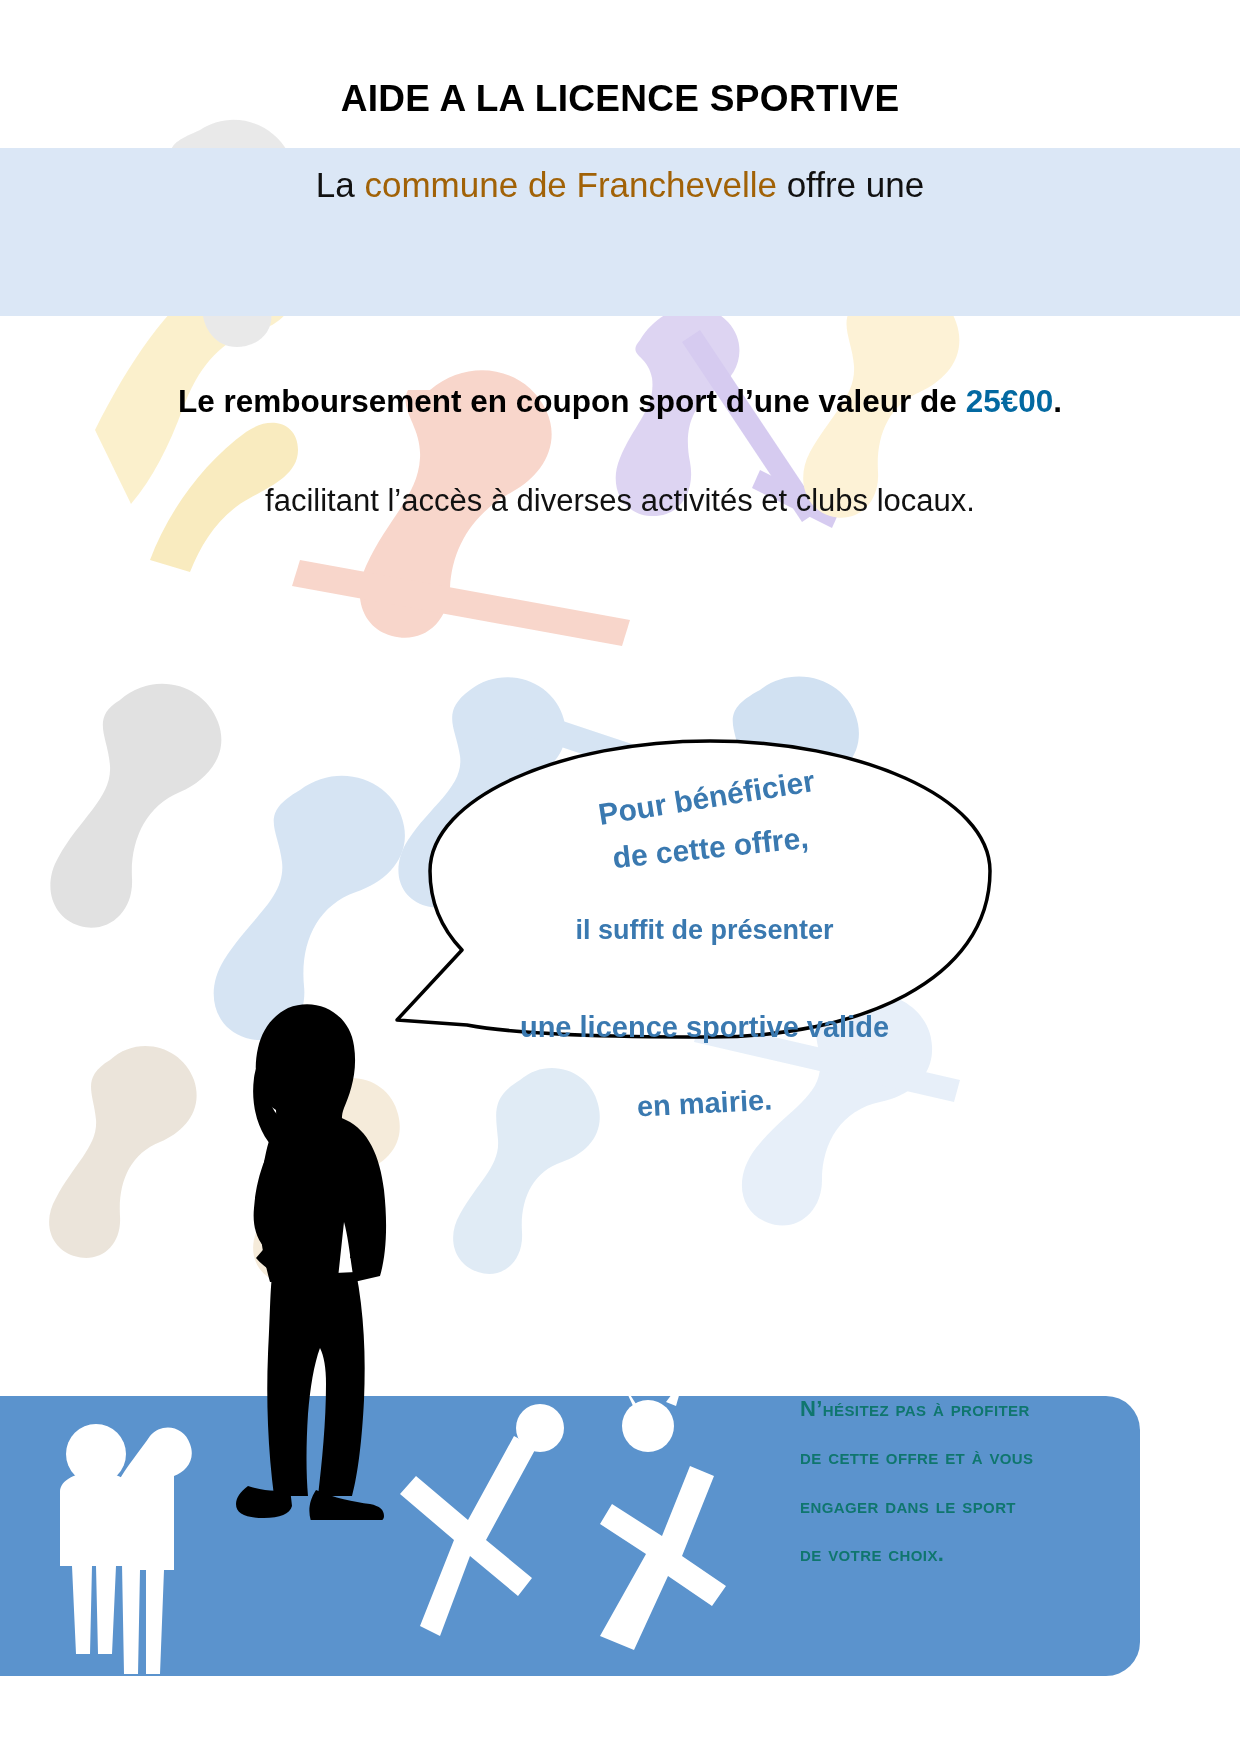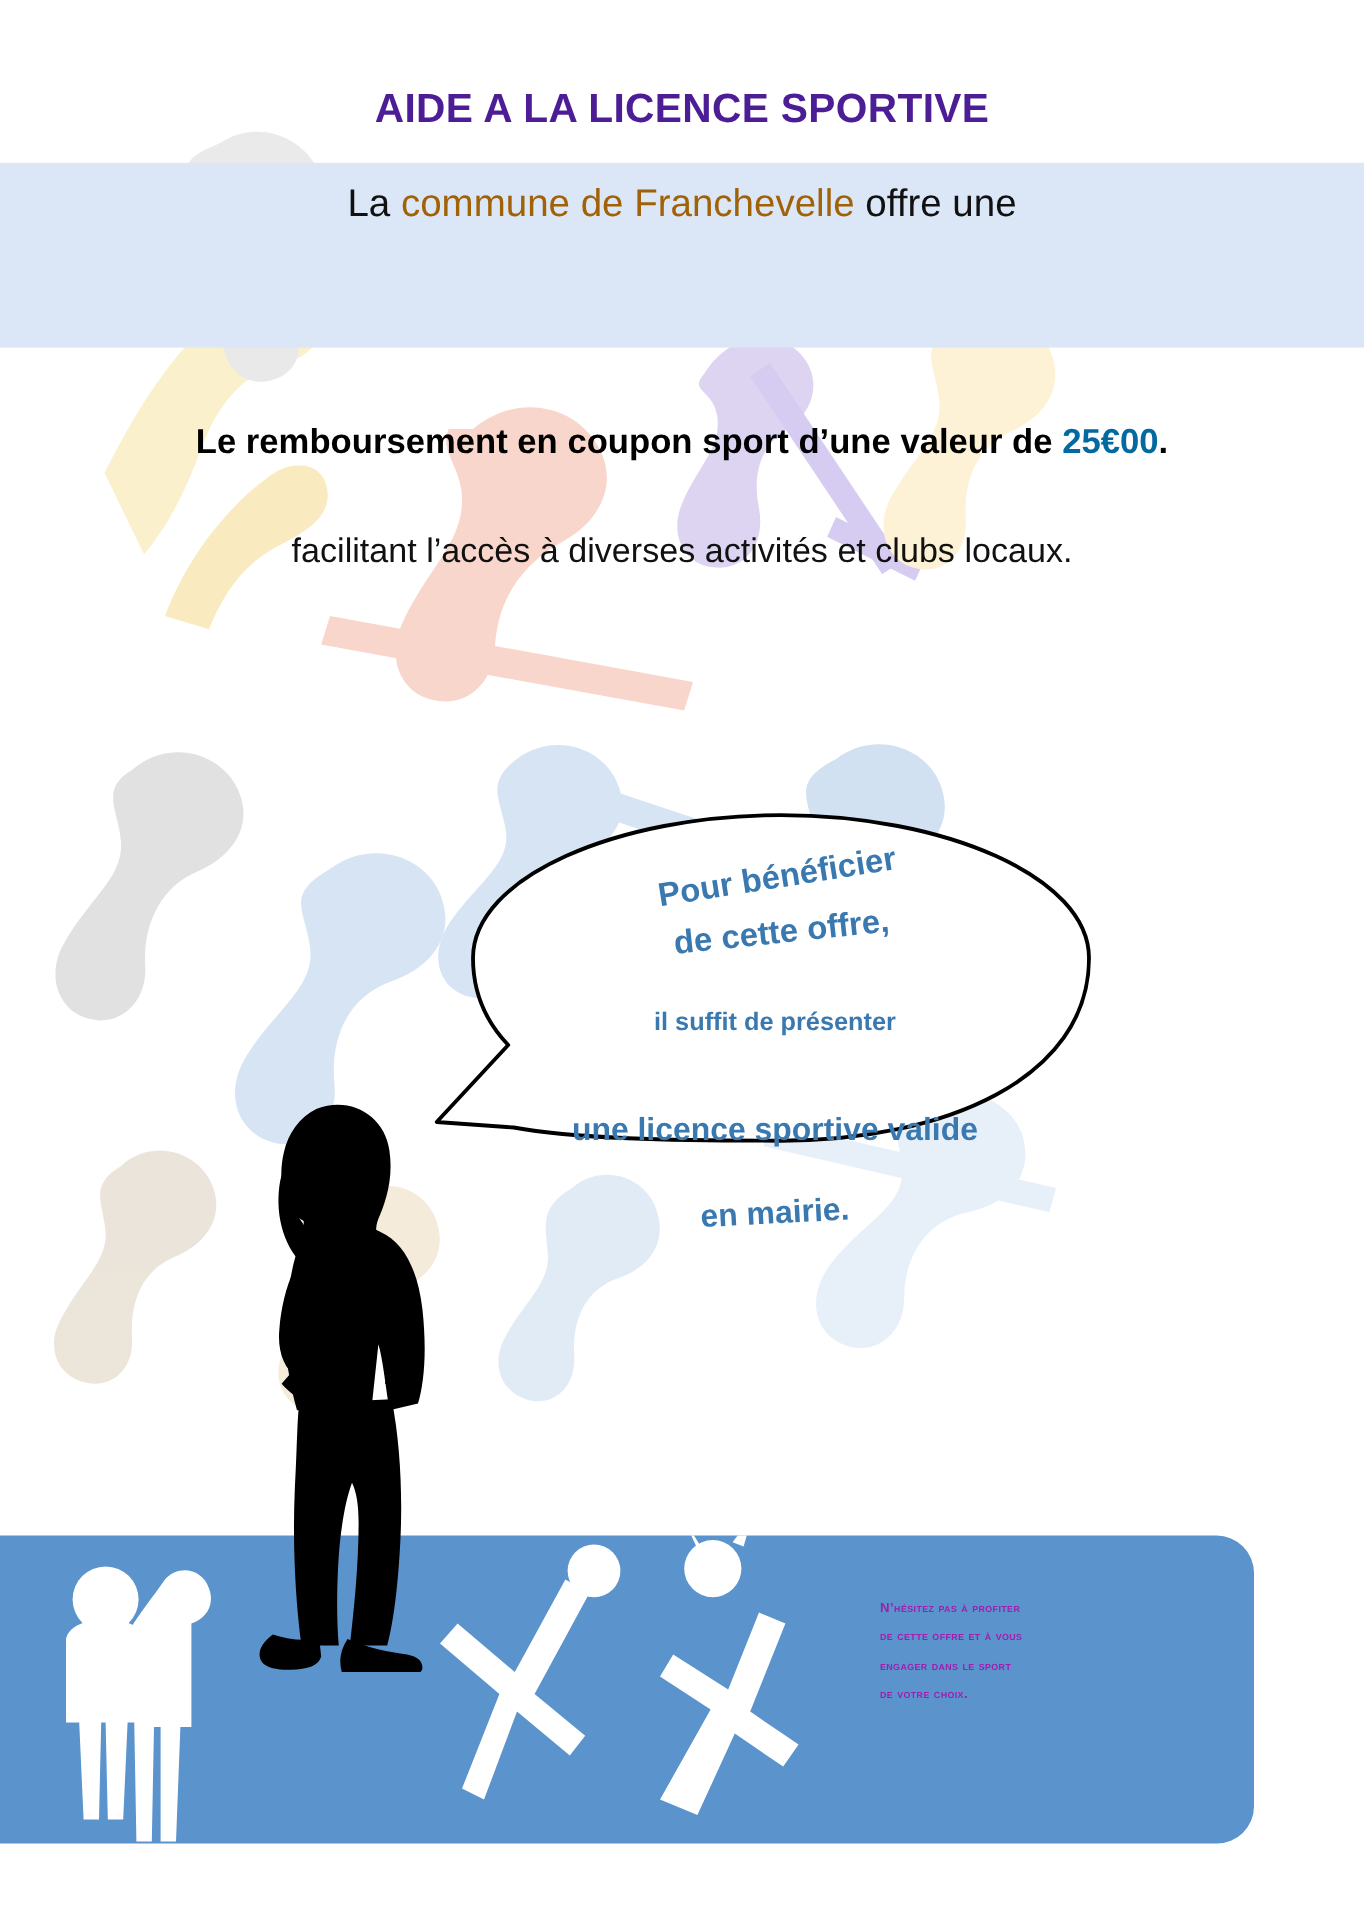--- a/index.html
+++ b/index.html
@@ -27,21 +27,21 @@
 
   
   .title {
     position: absolute;
     top: 78px;
     left: 0;
     width: 100%;
     text-align: center;
     font-size: 37px;
     font-weight: bold;
-    color: #4c1d95;
+    color: #000000;
     letter-spacing: .3px;
     z-index: 6;
   }
 
   
   .intro-band {
     position: absolute;
     top: 148px;
     left: 0;
     width: 100%;
@@ -104,44 +104,44 @@
   }
   .bl {
     position: absolute;
     width: 100%;
     text-align: center;
     font-weight: bold;
     color: #3a79b0;
   }
   .bl1 { top: 46px;  font-size: 30px; transform: rotate(-9deg); left: 2px; }
   .bl2 { top: 96px;  font-size: 30px; transform: rotate(-6deg); left: 6px; }
-  .bl3 { top: 180px; font-size: 23px; }
+  .bl3 { top: 180px; font-size: 27px; }
   .bl4 { top: 228px; font-size: 29px; margin-top: 48px; }
   .bl5 { top: 352px; font-size: 29px; transform: rotate(-3deg); }
 
   
   .bottom-band {
     position: absolute;
     left: 0;
     top: 1396px;
     width: 1140px;
     height: 280px;
     background: #5b93cd;
     border-top-right-radius: 34px;
     border-bottom-right-radius: 34px;
     z-index: 3;
   }
   .bottom-note {
     position: absolute;
     left: 800px;
-    top: 1448px;
+    top: 1385px;
     width: 360px;
     z-index: 8;
-    color: #a21caf;
-    font-size: 12px;
+    color: #0f766e;
+    font-size: 22px;
     font-weight: bold;
     line-height: 2.2;
     text-align: justify;
     font-variant: small-caps;
     letter-spacing: .4px;
   }
   .bottom-note p { margin: 0; }
 
   
   .woman {

